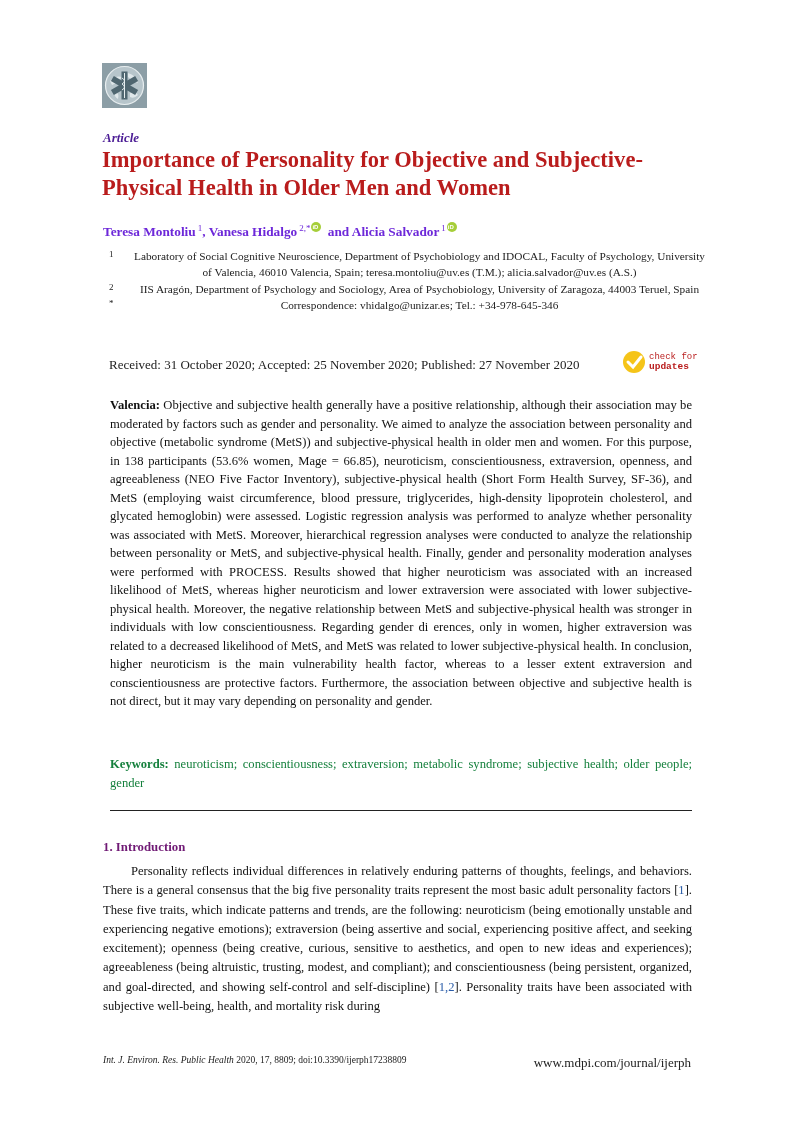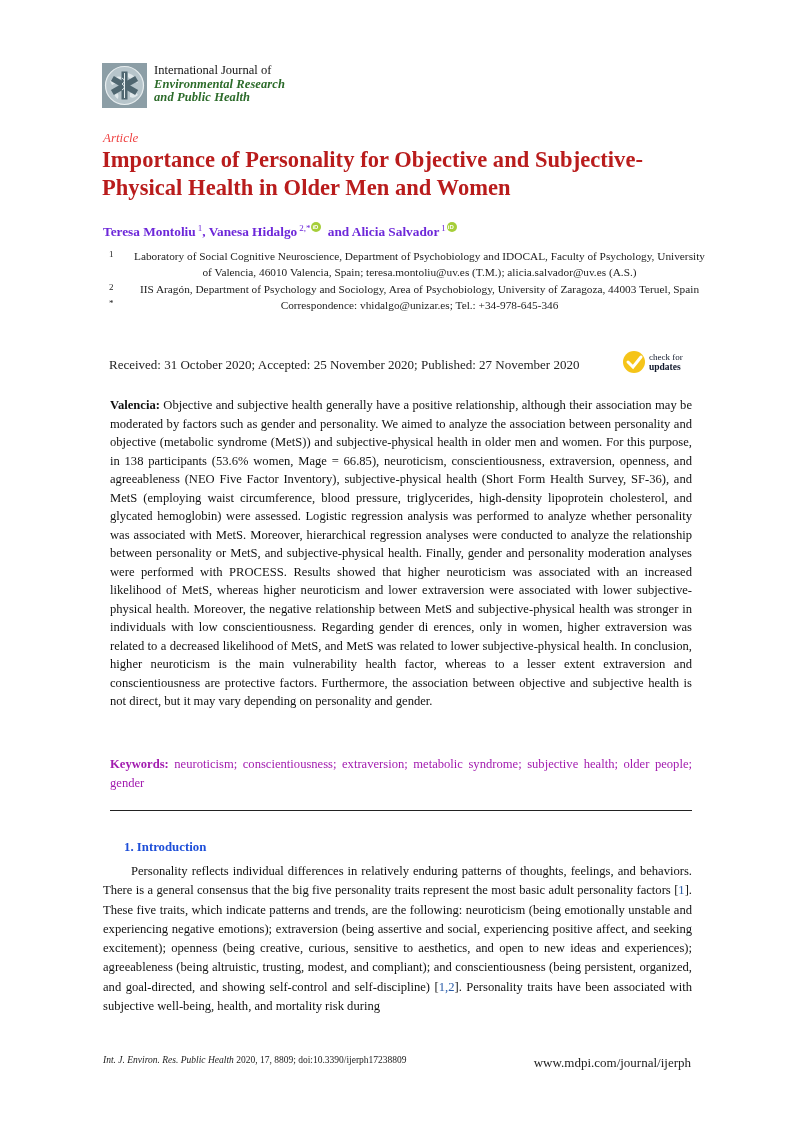--- a/index.html
+++ b/index.html
@@ -6,51 +6,51 @@
   body { width: 794px; height: 1123px; position: relative; overflow: hidden;
          font-family: "Liberation Serif", "DejaVu Serif", serif; color: #111; }
 
   .header { position: absolute; left: 102px; top: 63px; display: flex; align-items: flex-start; }
   .logo { width: 45px; height: 45px; background: #8c9ea6; position: relative; }
   .logo svg { position: absolute; left: 0; top: 0; }
   .journal { margin-left: 7px; margin-top: 1px; line-height: 13.5px; }
   .journal .j1 { font-size: 12.5px; color: #111; }
   .journal .j2 { font-size: 12.5px; color: #2c6b2a; font-style: italic; font-weight: bold; letter-spacing: 0.1px; }
 
-  .article-label { position: absolute; left: 103px; top: 130px; font-size: 13px; font-style: italic; color: #ef4444; }
+  .article-label { position: absolute; left: 103px; top: 130px; font-size: 13px; font-style: italic; color: #4c1d95; font-weight: bold; }
   .title { position: absolute; left: 102px; top: 146px; width: 620px; font-size: 22.5px; font-weight: bold;
            line-height: 28px; color: #b91c1c; letter-spacing: 0.05px; }
 
   .authors { position: absolute; left: 103px; top: 222px; font-size: 13.3px; font-weight: bold; color: #6d28d9; }
   .authors sup { font-size: 9px; font-weight: normal; vertical-align: 5px; margin-left: 2px; }
   .orcid { display: inline-block; width: 10px; height: 10px; border-radius: 50%; background: #a6ce39;
            vertical-align: 4px; margin-left: 1px; margin-right: 3px; position: relative; }
   .orcid::after { content: "iD"; position: absolute; left: 1px; top: 1px; font-size: 6px; color: #fff;
                   font-family: "Liberation Sans", sans-serif; font-weight: bold; line-height: 8px; }
 
   .affils { position: absolute; left: 109px; top: 248px; width: 600px; font-size: 11.3px; line-height: 16.3px; color: #222; }
   .affil { display: flex; }
   .affil .mark { width: 21px; font-size: 9px; line-height: 12px; }
   .affil .txt { flex: 1; text-align: center; }
 
   .dates { position: absolute; left: 109px; top: 357px; font-size: 13px; color: #222; }
   .updates { position: absolute; left: 623px; top: 351px; display: flex; align-items: center; }
   .updates .badge { width: 22px; height: 22px; border-radius: 50%; background: #f5c419; position: relative; }
-  .updates .txt { margin-left: 4px; font-family: Liberation Serif, serif; line-height: 10px; color: #0f172a; }
+  .updates .txt { margin-left: 4px; font-family: Liberation Mono, monospace; line-height: 10px; color: #b91c1c; }
   .updates .t1 { font-size: 9px; }
   .updates .t2 { font-size: 9.5px; font-weight: bold; }
 
   .abstract { position: absolute; left: 110px; top: 396px; width: 582px; font-size: 12.6px; line-height: 18.5px;
               text-align: justify; color: #111; }
   .abstract b { font-weight: bold; }
   .keywords { position: absolute; left: 110px; top: 755px; width: 582px; font-size: 12.6px; line-height: 18.5px;
-              text-align: justify; color: #a21caf; }
+              text-align: justify; color: #15803d; }
   .rule { position: absolute; left: 110px; top: 810px; width: 582px; height: 1px; background: #222; }
 
-  .section-title { position: absolute; left: 103px; top: 840px; font-size: 12.8px; font-weight: bold; color: #1d4ed8; margin-left: 21px; }
+  .section-title { position: absolute; left: 103px; top: 840px; font-size: 12.8px; font-weight: bold; color: #701a75; }
   .intro { position: absolute; left: 103px; top: 862px; width: 589px; font-size: 12.6px; line-height: 19.3px;
            text-align: justify; color: #111; text-indent: 28px; }
   .cite { color: #2a5ca8; }
 
   .footer-left { position: absolute; left: 103px; top: 1055px; font-size: 9.5px; color: #222; }
   .footer-left i { font-style: italic; }
   .footer-right { position: absolute; right: 103px; top: 1055px; font-size: 13px; color: #222; }
 </style>
 </head>
 <body>
@@ -60,25 +60,20 @@
     <svg width="45" height="45" viewBox="0 0 45 45">
       <circle cx="22.5" cy="22.5" r="19" fill="#b7c5cb" stroke="#e8eef0" stroke-width="1.2"></circle>
       <path d="M8 18 Q14 12 20 14 Q16 20 10 22 Z M26 10 Q34 12 36 20 Q30 18 26 14 Z M12 28 Q18 30 16 36 Q12 34 12 28 Z M28 30 Q34 28 36 32 Q32 36 28 34 Z" fill="#dfe7ea"></path>
       <g fill="#4f6670" transform="translate(22.5 22.5)">
         <rect x="-3" y="-14" width="6" height="28"></rect>
         <rect x="-3" y="-14" width="6" height="28" transform="rotate(60)"></rect>
         <rect x="-3" y="-14" width="6" height="28" transform="rotate(-60)"></rect>
       </g>
       <path d="M22.5 10 L22.5 35 M20 15 Q25 18 20 21 Q25 24 20 27" stroke="#e6eef0" stroke-width="1" fill="none"></path>
     </svg>
-  </div>
-  <div class="journal">
-    <div class="j1">International Journal of</div>
-    <div class="j2">Environmental Research</div>
-    <div class="j2">and Public Health</div>
   </div>
 </div>
 
 <div class="article-label">Article</div>
 <div class="title">Importance of Personality for Objective and Subjective-Physical Health in Older Men and Women</div>
 
 <div class="authors">
   <span>Teresa Montoliu</span><sup>1</sup><span>,</span>
   <span>Vanesa Hidalgo</span><sup>2,*</sup><span class="orcid"></span>
   <span>and</span>

